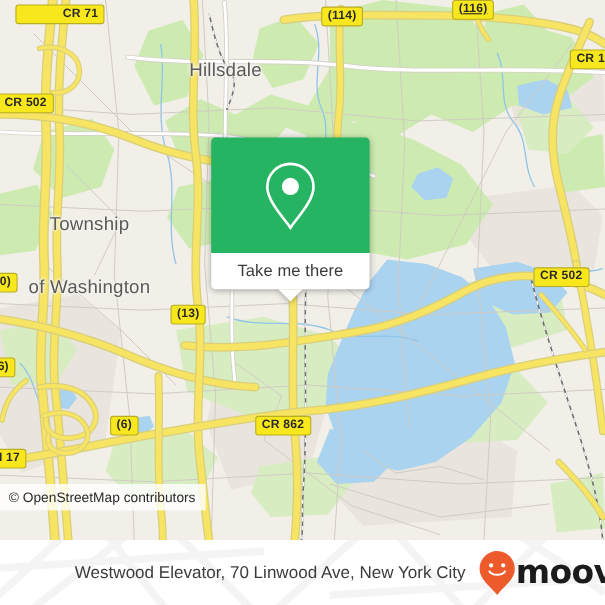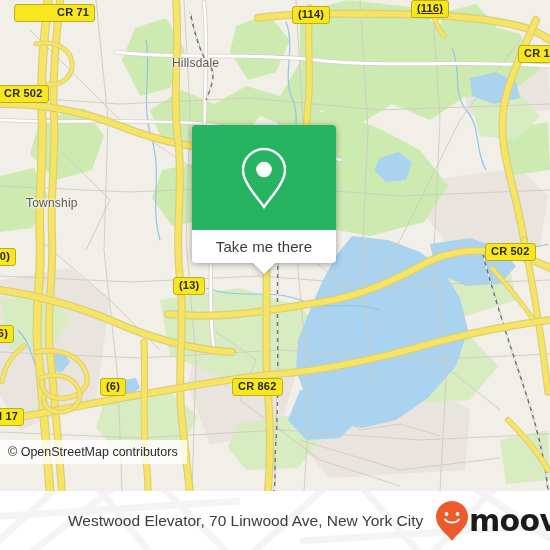--- a/index.html
+++ b/index.html
@@ -23,21 +23,21 @@
     background: #f2efe9;
     overflow: hidden;
   }
 
   svg.mapsvg { position: absolute; left:0; top:0; width:550px; height:491px; }
 
   
   .place-label {
     position: absolute;
     color: #5a5a5a;
-    font-size: 12px;
+    font-size: 17px;
     font-weight: 400;
     text-shadow: 0 0 3px #f6f4ef, 0 0 3px #f6f4ef, 0 0 3px #f6f4ef, 0 0 2px #f6f4ef;
     white-space: pre;
     line-height: 17px;
     letter-spacing: .2px;
   }
   .place-label.two { line-height: 19px; text-align: center; }
 
   
   .shield {
@@ -331,30 +331,31 @@
         <path class="rd" d="M508 420 C524 436, 538 452, 548 470" stroke-width="4"></path>
         <path class="rd-case" d="M430 0 C432 14, 436 26, 444 36" stroke-width="5"></path>
         <path class="rd" d="M430 0 C432 14, 436 26, 444 36" stroke-width="3.2"></path>
       </g>
     </svg>
 
     <div class="place-label" style="left:172px; top:55px;">Hillsdale</div>
 
     <div class="place-label two" style="left:26px; top:156px;">
       <div>Township</div>
+      <div>of Washington</div>
     </div>
 
     <div class="shield" style="left:14px;  top:4px;padding-left:42px;">CR 71</div>
     <div class="shield" style="left:292px; top:6px;text-align:right;">(114)</div>
     <div class="shield" style="left:411px; top:0px;text-decoration:underline;">(116)</div>
     <div class="shield" style="left:518px; top:45px;">CR 17</div>
     <div class="shield" style="left:-2px;  top:85px;">CR 502</div>
     <div class="shield" style="left:-10px; top:248px;">(0)</div>
     <div class="shield" style="left:-12px; top:325px;">(6)</div>
-    <div class="shield" style="left:155px; top:277px;margin-left:18px;">(13)</div>
+    <div class="shield" style="left:155px; top:277px;">(13)</div>
     <div class="shield" style="left:485px; top:243px;">CR 502</div>
     <div class="shield" style="left:-7px;  top:408px;">I 17</div>
     <div class="shield" style="left:100px; top:378px;">(6)</div>
     <div class="shield" style="left:232px; top:378px;">CR 862</div>
 
     <div id="attrib">© OpenStreetMap contributors</div>
 
     <div id="popup">
       <div id="popup-top" style="background:#26b463;">
         <svg width="54" height="66" viewBox="0 0 54 66">

